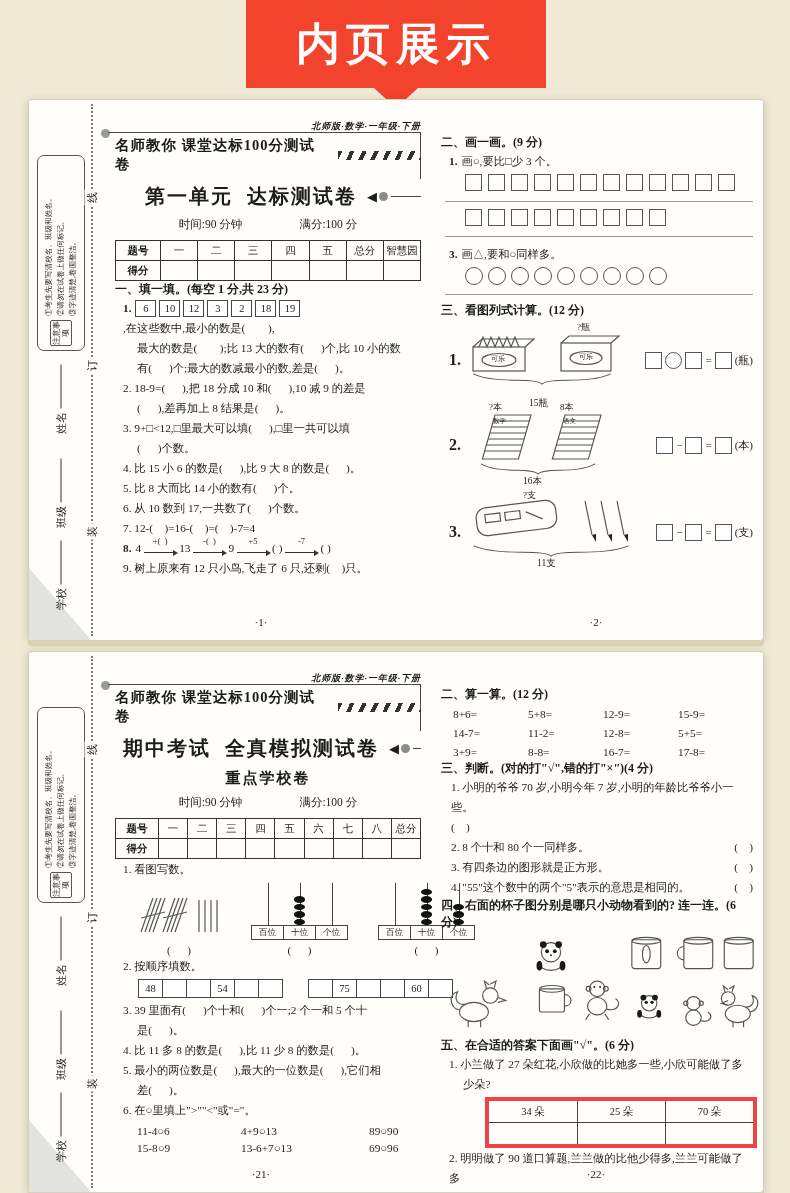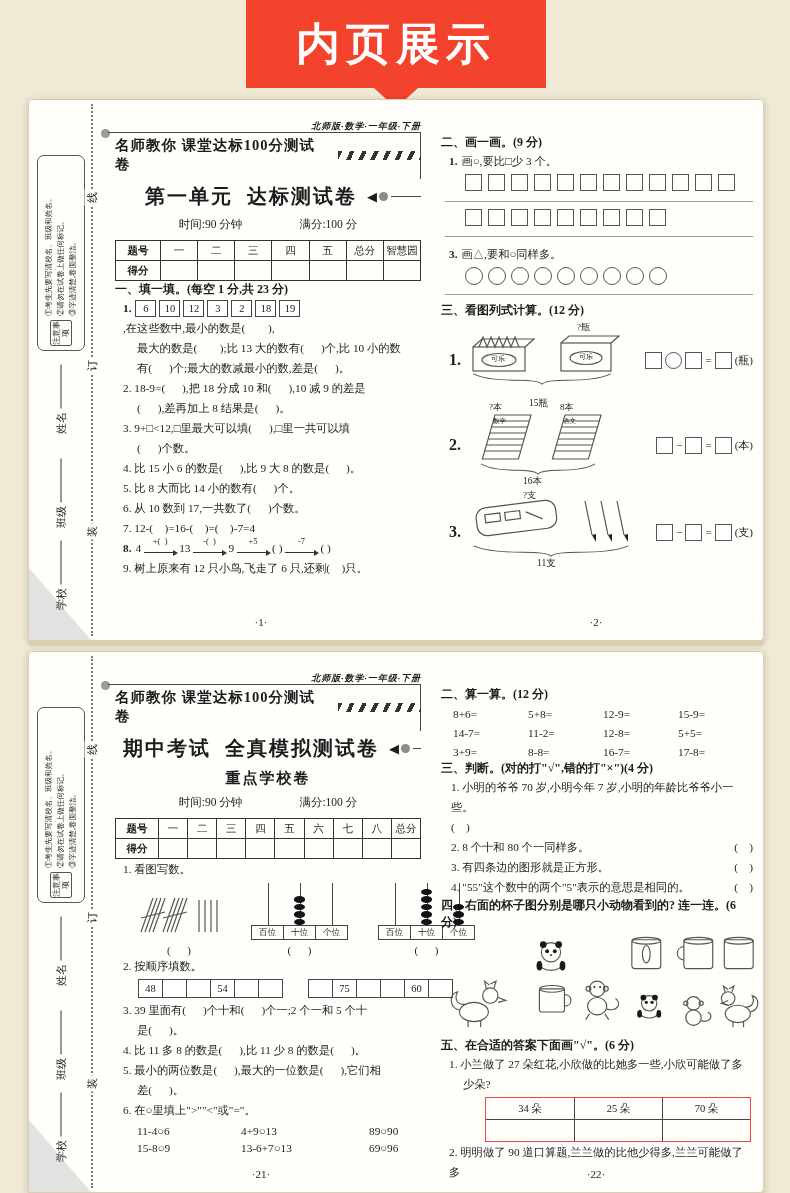--- a/index.html
+++ b/index.html
@@ -122,21 +122,21 @@
         margin:5px 0 0 14px;white-space:pre;}
   
   .calc-grid{display:grid;grid-template-columns:repeat(4,1fr);row-gap:7px;
         font-size:11.3px;margin:5px 0 2px 12px;white-space:pre;}
   .judge-row{display:flex;flex-wrap:wrap;justify-content:space-between;
         font-size:11.3px;line-height:20px;margin-left:10px;white-space:pre-wrap;}
   .animals{margin:2px 0 0 2px;}
   .animals svg{display:block;}
   .animals svg *{stroke:#555;fill:none;stroke-width:1.2;}
   .animals svg .fb{fill:#1a1a1a;stroke:none;}
-  .ch-block{margin-left:36px;margin-top:3px;border:1px solid #ef4444;width:264px;}
+  .ch-block{margin-left:36px;margin-top:3px;border:4px solid #ef4444;width:264px;}
   .ch-row{display:grid;grid-template-columns:repeat(3,1fr);}
   .ch-row+.ch-row{border-top:1px solid #444;}
   .ch-row>span{border-left:1px solid #444;height:21px;line-height:21px;text-align:center;font-size:10.5px;}
   .ch-row>span:first-child{border-left:none;}
 </style>
 </head>
 <body>
 
 <div class="wrap">
 

